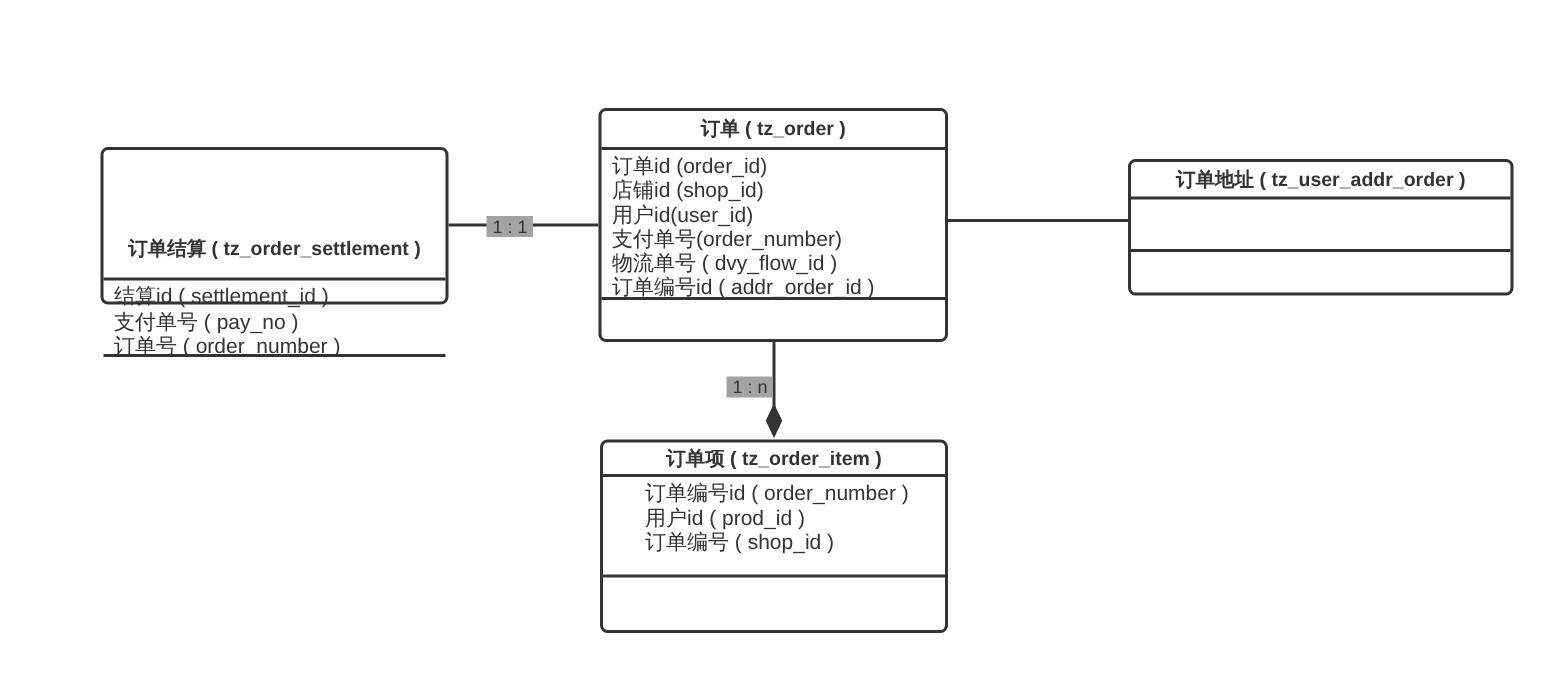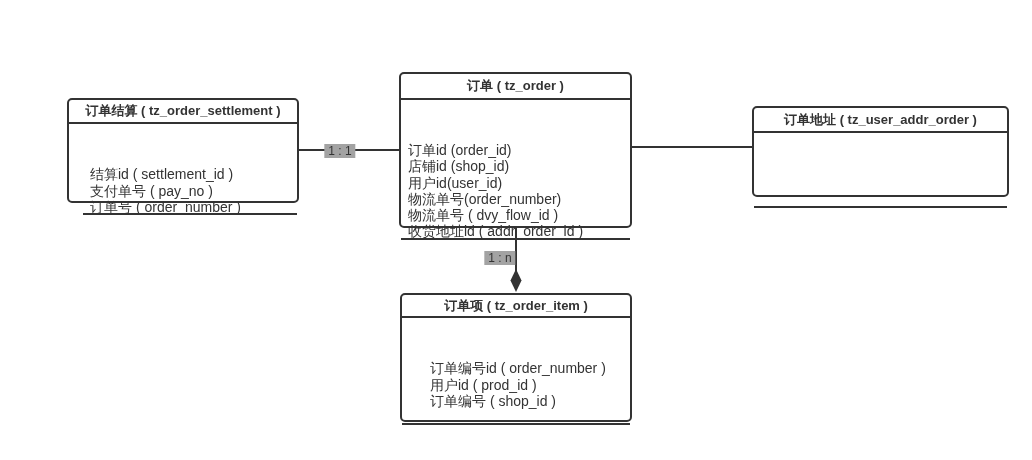--- a/index.html
+++ b/index.html
@@ -19,21 +19,20 @@
     width: 1032px; height: 460px;
   }
   .er-table {
     position: absolute;
     background: #ffffff;
     border: 2px solid #333333;
     border-radius: 5px;
     box-sizing: border-box;
     display: flex;
     flex-direction: column;
-    gap: 40px;
   }
   .er-title {
     box-sizing: border-box;
     border-bottom: 2px solid #333333;
     font-size: 13px;
     font-weight: bold;
     display: flex;
     align-items: center;
     justify-content: center;
     white-space: nowrap;
@@ -47,22 +46,22 @@
     flex: 0 0 auto;
     overflow: hidden;
   }
   .er-field {
     white-space: nowrap;
   }
   .er-footer { flex: 1 1 auto; }
 
   
   #tbl-settlement { left: 67px;  top: 98px;  width: 232px; height: 105px; }
-  #tbl-settlement .er-title  { height: 24px; }
-  #tbl-settlement .er-fields { height: 51px; margin-left: 14px; }
+  #tbl-settlement .er-title  { height: 40px; margin-top: 47px; }
+  #tbl-settlement .er-fields { height: 51px; }
   #tbl-settlement .er-field  { line-height: 16.5px; }
 
   #tbl-order { left: 399px; top: 72px; width: 233px; height: 156px; }
   #tbl-order .er-title  { height: 26px; }
   #tbl-order .er-fields { height: 100px; }
   #tbl-order .er-field  { line-height: 16.3px; }
 
   #tbl-addr { left: 752px; top: 106px; width: 257px; height: 91px; text-align: right; }
   #tbl-addr .er-title  { height: 25px; }
   #tbl-addr .er-fields { height: 35px; }
@@ -110,23 +109,23 @@
     </div>
     <div class="er-footer"></div>
   </div>
 
   <div class="er-table" id="tbl-order">
     <div class="er-title">订单 ( tz_order )</div>
     <div class="er-fields">
       <div class="er-field">订单id (order_id)</div>
       <div class="er-field">店铺id (shop_id)</div>
       <div class="er-field">用户id(user_id)</div>
-      <div class="er-field">物流单号(order_number)</div>
+      <div class="er-field">支付单号(order_number)</div>
       <div class="er-field">物流单号 ( dvy_flow_id )</div>
-      <div class="er-field">收货地址id ( addr_order_id )</div>
+      <div class="er-field">订单编号id ( addr_order_id )</div>
     </div>
     <div class="er-footer"></div>
   </div>
 
   <div class="er-table" id="tbl-addr">
     <div class="er-title">订单地址 ( tz_user_addr_order )</div>
     <div class="er-fields">
     </div>
     <div class="er-footer"></div>
   </div>

